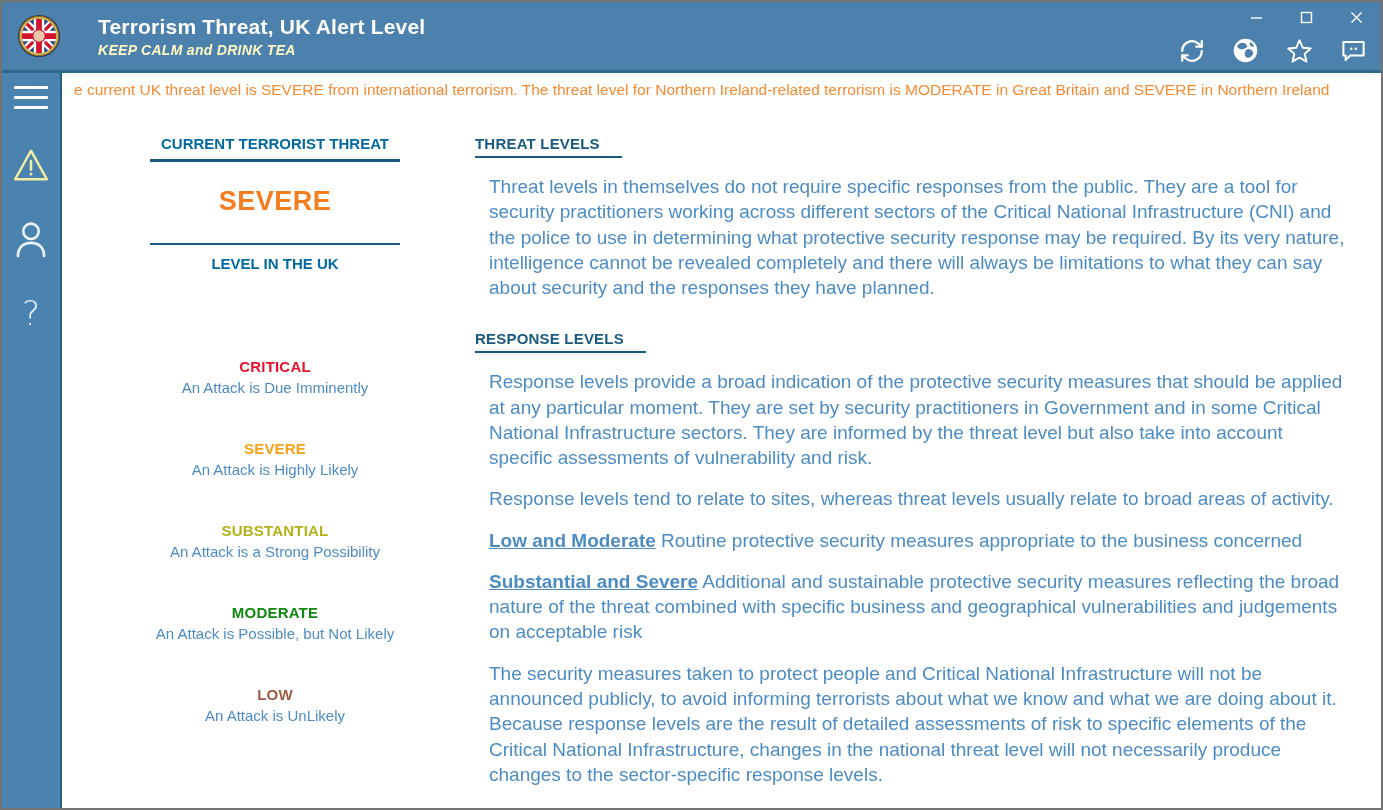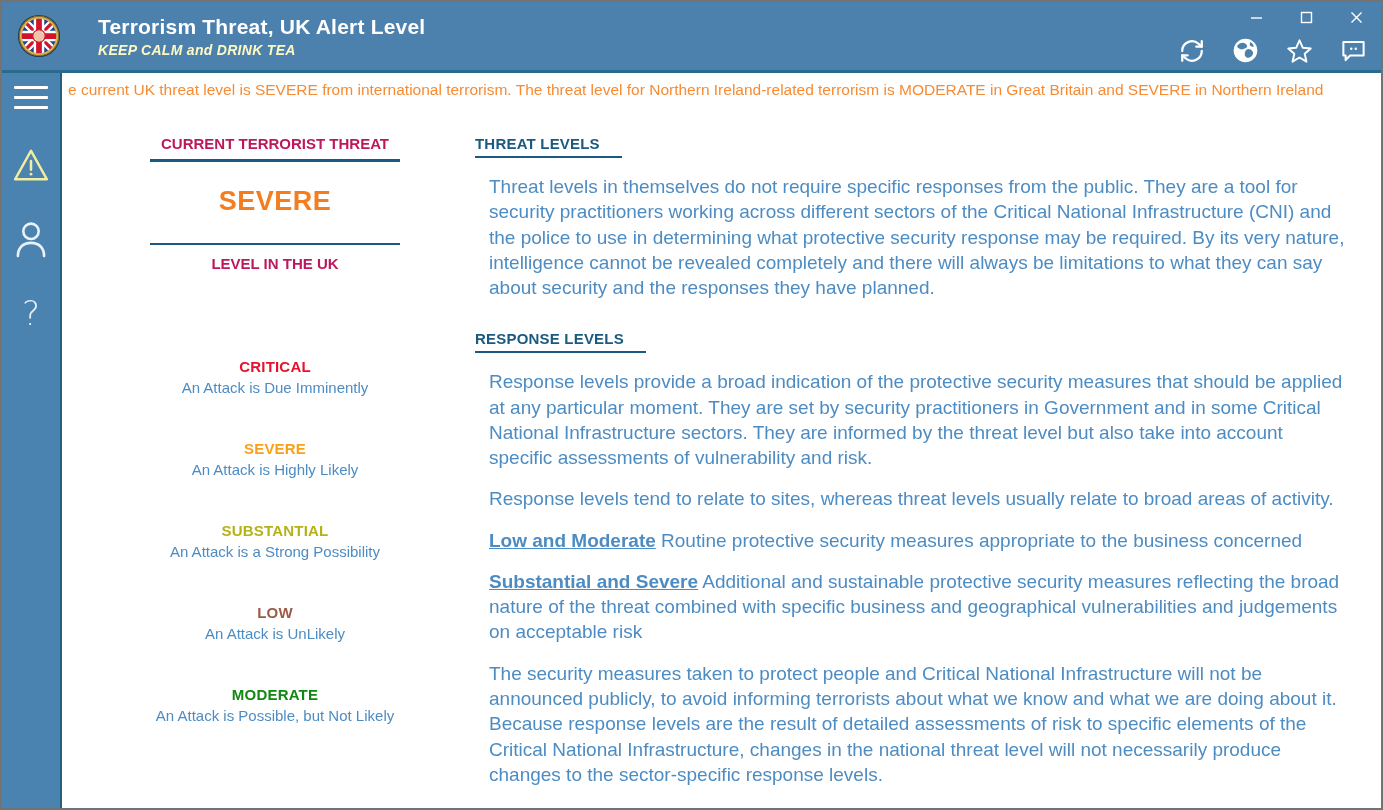--- a/index.html
+++ b/index.html
@@ -55,31 +55,31 @@
   .question-glyph {
     color:#e8f0f7; font-size:34px; font-weight:300; line-height:1;
     font-family:"DejaVu Sans", sans-serif;
   }
 
   .content { flex:1; display:flex; flex-direction:column; background:#fff; min-width:0; }
 
   
   .ticker {
     height:36px; flex:0 0 36px;
-    padding:8px 0 0 6px;
+    padding:8px 0 0 12px;
     color:#f68b33; font-size:15.5px;
     white-space:nowrap; overflow:hidden;
   }
 
   
   .main { flex:1; display:flex; min-height:0; }
 
   .threat-col { width:340px; flex:0 0 340px; padding-top:26px; text-align:center; }
   .threat-inner { width:250px; margin:0 auto 0 88px; }
-  .panel-header, .panel-footer { color:#be185d; font-size:15px; font-weight:bold; }
+  .panel-header, .panel-footer { color:#0369a1; font-size:15px; font-weight:bold; }
   .divider { height:2.5px; background:#1b5a80; margin-top:7px; }
   .current-level { font-size:27px; font-weight:bold; margin-top:24px; letter-spacing:0.5px; }
   .divider.second { margin-top:26px; }
   .panel-footer { margin-top:10px; }
 
   .levels { margin-top:86px; }
   .level-item { margin-bottom:44px; }
   .level-name { font-size:15px; font-weight:bold; letter-spacing:0.2px; }
   .level-desc { font-size:15px; color:#4d8cc3; margin-top:4px; }
 
@@ -224,26 +224,26 @@
               </div>
               <div class="level-item">
                 <div class="level-name" style="color: rgb(249, 161, 27);">SEVERE</div>
                 <div class="level-desc">An Attack is Highly Likely</div>
               </div>
               <div class="level-item">
                 <div class="level-name" style="color: rgb(181, 177, 24);">SUBSTANTIAL</div>
                 <div class="level-desc">An Attack is a Strong Possibility</div>
               </div>
               <div class="level-item">
+                <div class="level-name" style="color: rgb(18, 135, 18);">MODERATE</div>
+                <div class="level-desc">An Attack is Possible, but Not Likely</div>
+              </div>
+              <div class="level-item">
                 <div class="level-name" style="color: rgb(156, 91, 68);">LOW</div>
                 <div class="level-desc">An Attack is UnLikely</div>
-              </div>
-              <div class="level-item">
-                <div class="level-name" style="color: rgb(18, 135, 18);">MODERATE</div>
-                <div class="level-desc">An Attack is Possible, but Not Likely</div>
               </div>
             </div>
           </div>
         </div>
 
         <div class="info-col">
           <div class="section-threat">
             <span class="section-heading">THREAT LEVELS</span>
             <p>Threat levels in themselves do not require specific responses from the public. They are a tool for security practitioners working across different sectors of the Critical National Infrastructure (CNI) and the police to use in determining what protective security response may be required. By its very nature, intelligence cannot be revealed completely and there will always be limitations to what they can say about security and the responses they have planned.</p>
           </div>

